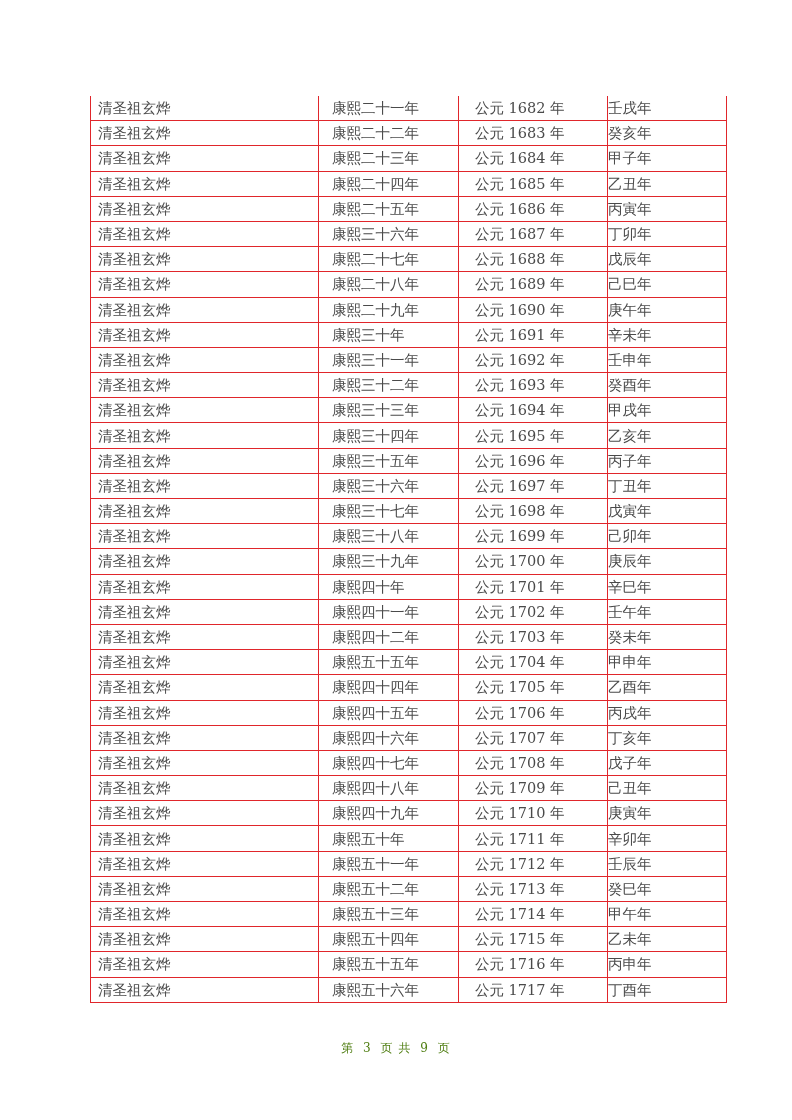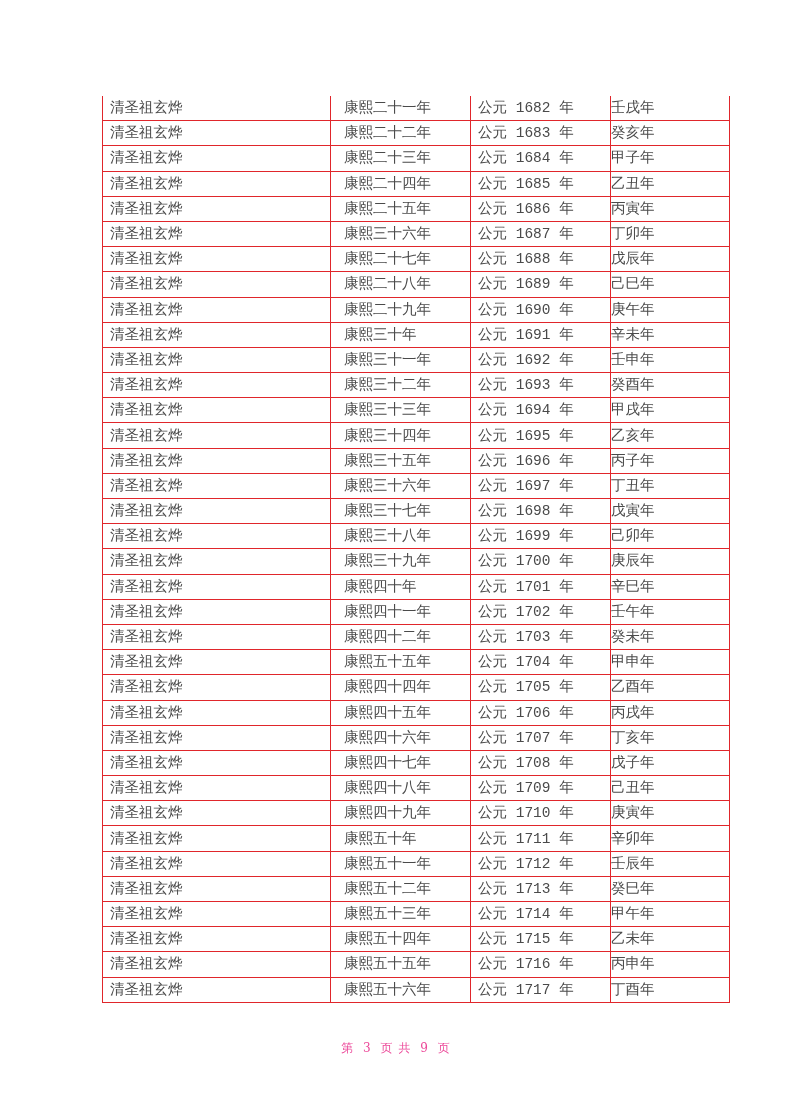--- a/index.html
+++ b/index.html
@@ -1,26 +1,26 @@
 <!DOCTYPE html>
 <html><head>
 <meta charset="utf-8">
 <style>
   html,body{margin:0;padding:0;background:#ffffff;}
   body{width:792px;height:1120px;position:relative;overflow:hidden;font-family:"DejaVu Serif","Liberation Serif",serif;color:#444;}
   .page{position:absolute;left:0;top:0;width:792px;height:1120px;background:#fff;}
-  table{position:absolute;left:102px;top:96px;border-collapse:collapse;table-layout:fixed;width:601px;font-family:Liberation Mono, monospace;}
+  table{position:absolute;left:90px;top:96px;border-collapse:collapse;table-layout:fixed;width:601px;}
   td{border:1px solid #e0262b;height:24.2px;padding:0;font-size:14.5px;line-height:24px;white-space:nowrap;overflow:hidden;color:#4a4a4a;}
   td.c1{width:220px;padding-left:7px;}
   td.c2{width:126px;padding-left:13px;}
-  td.c3{width:132px;padding-left:7px;}
+  td.c3{width:132px;padding-left:16px;}
   td.c4{width:118px;text-align:left;}
   table{border-top:none;}
   tr:first-child td{border-top:none;}
-  .footer{position:absolute;left:0;width:792px;top:1040px;text-align:center;font-size:12px;color:#ec4899;letter-spacing:1px;}
+  .footer{position:absolute;left:0;width:792px;top:1040px;text-align:center;font-size:12px;color:#4d7c0f;letter-spacing:1px;}
   .footer span{margin:0 2px;}
 </style>
 </head>
 <body>
 
 <div class="page">
   <table>
     <tbody id="tbody">
         <tr>
           <td class="c1">清圣祖玄烨</td>

